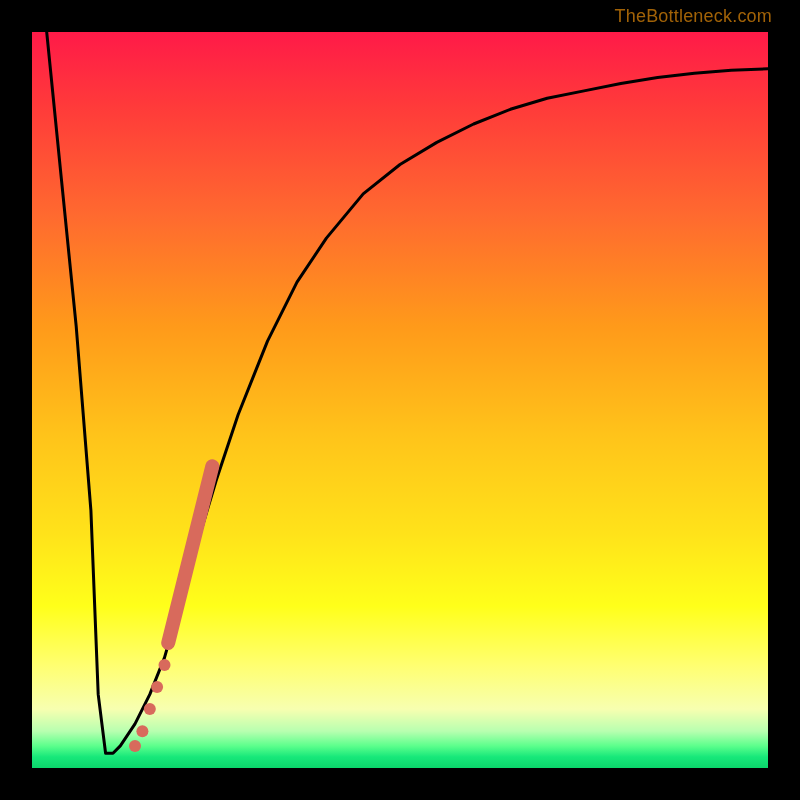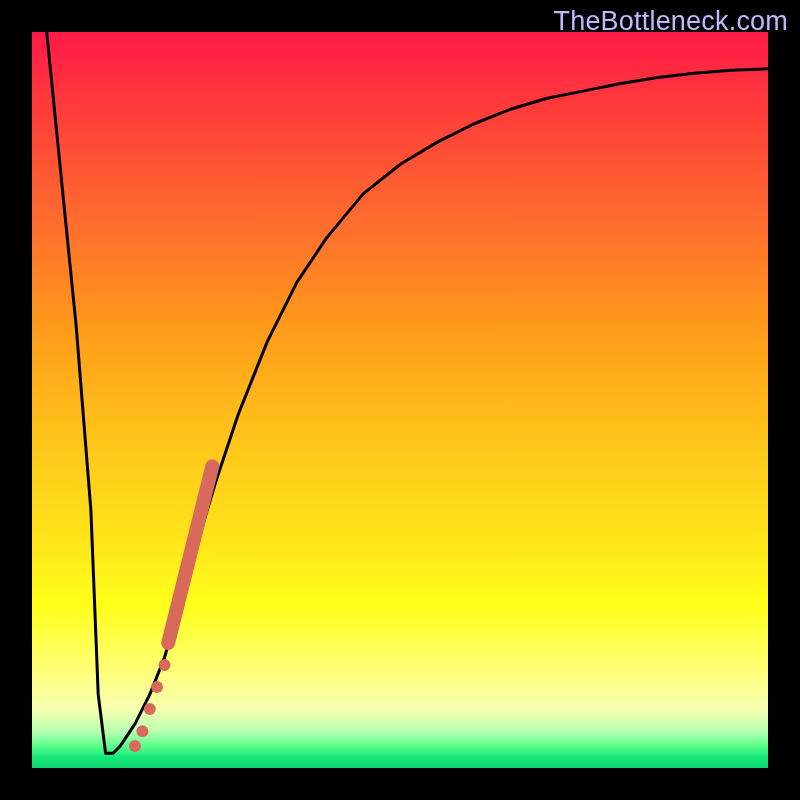--- a/index.html
+++ b/index.html
@@ -37,23 +37,23 @@
       #f7ffb0 92%,
       #b8ffb0 95%,
       #5cff8c 97%,
       #17e87a 98.5%,
       #0bd66b 100%
     );
   }
   .watermark {
     position: absolute;
     top: 6px;
-    right: 12px;
-    color: #c4b5fd;
-    font-size: 27px;
+    right: 28px;
+    color: #a16207;
+    font-size: 18px;
     font-weight: 500;
     letter-spacing: 0.2px;
     user-select: none;
   }
   svg.curve {
     position: absolute;
     left: 0;
     top: 0;
     width: 736px;
     height: 736px;

